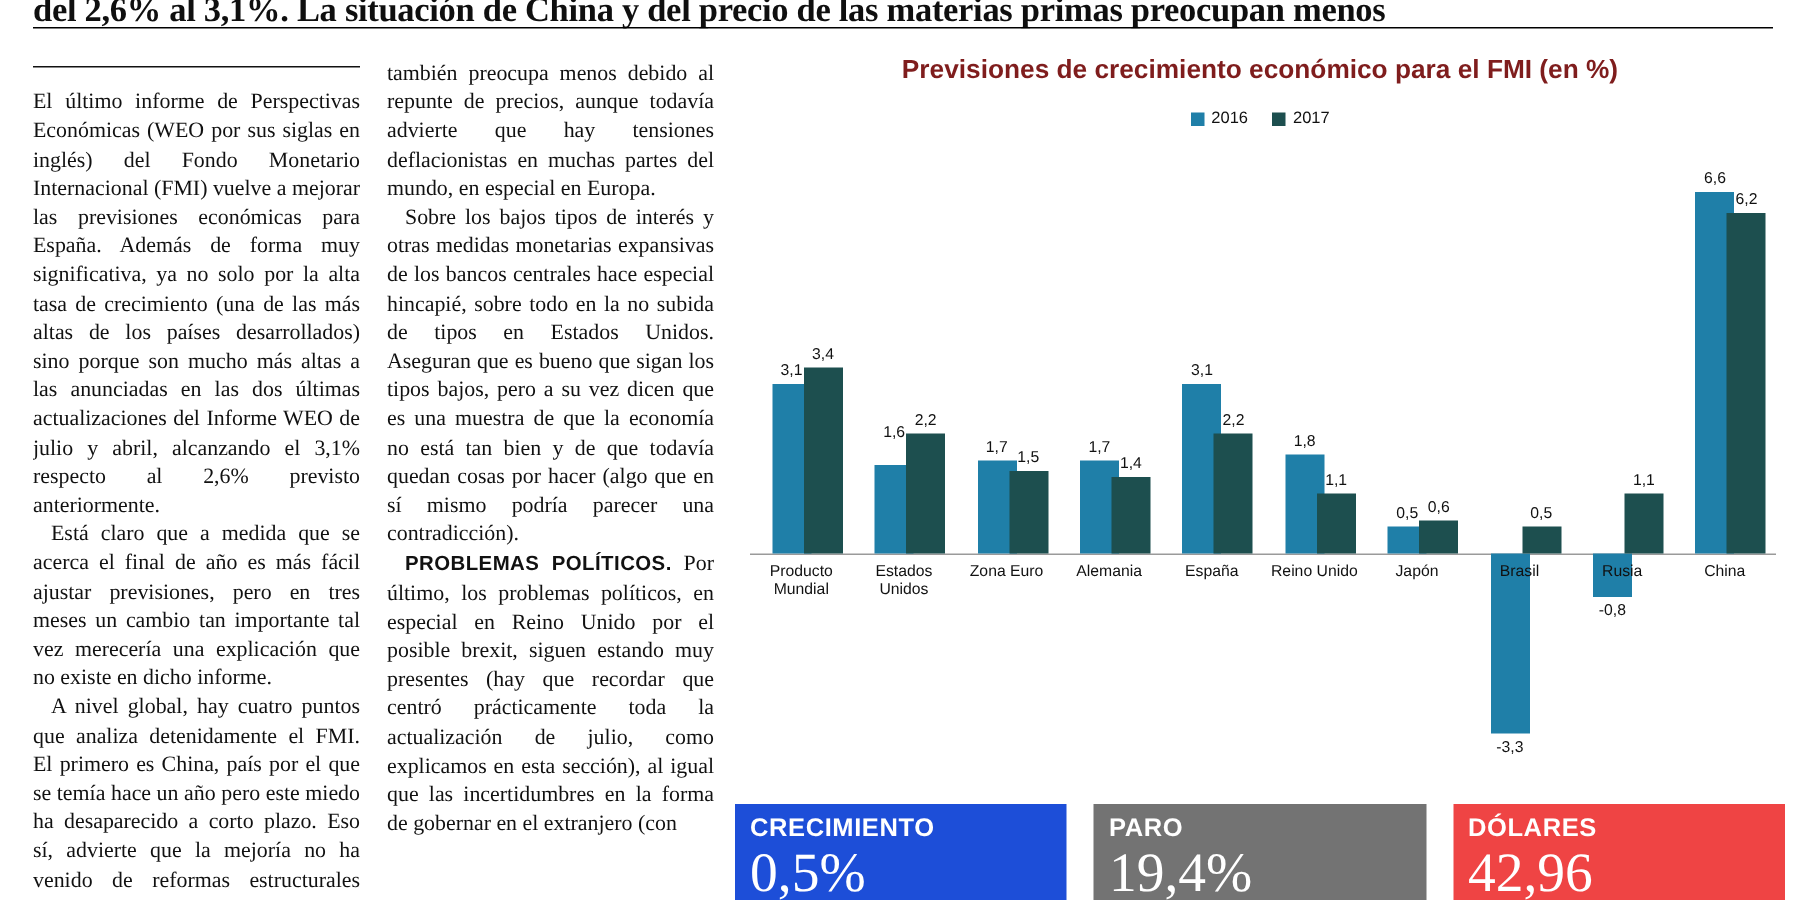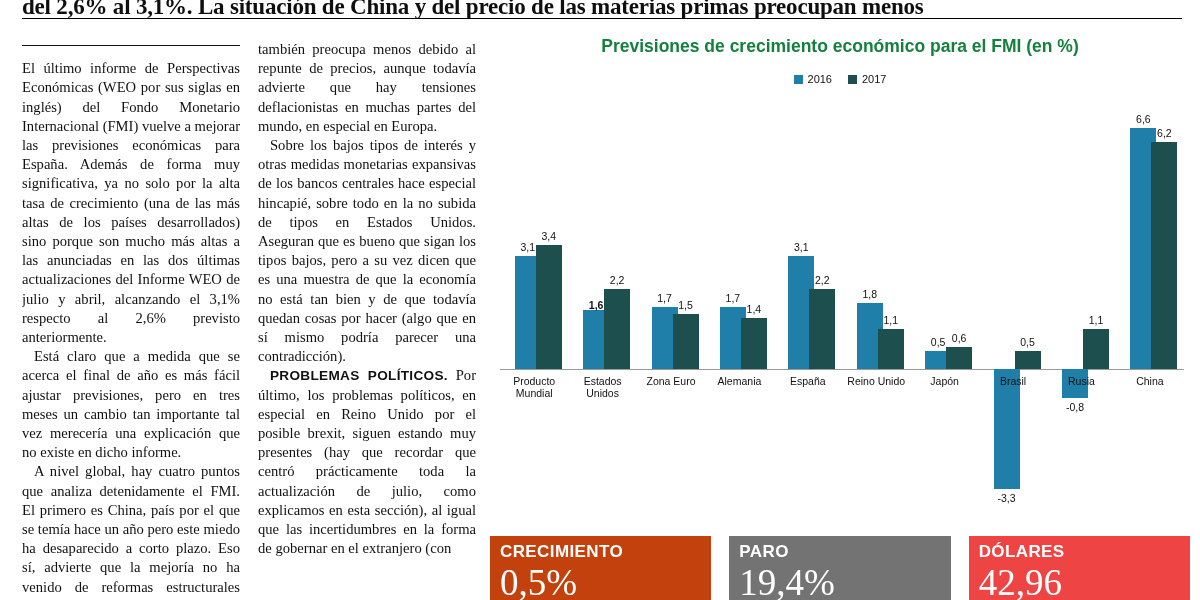--- a/index.html
+++ b/index.html
@@ -85,21 +85,21 @@
     left: 490px;
     top: 28px;
     width: 700px;
     height: 500px;
   }
   .chart-title {
     text-align: center;
     font-family: "Liberation Sans", sans-serif;
     font-weight: 700;
     font-size: 17.5px;
-    color: #15803d;
+    color: #7f1d1d;
     margin-top: 8px;
   }
   .legend {
     display: flex;
     justify-content: center;
     gap: 16px;
     margin-top: 16px;
     font-family: "Liberation Sans", sans-serif;
     font-size: 11px;
     color: #111;
@@ -245,21 +245,21 @@
                 <div class="bar" style="background: rgb(29, 79, 79); height: 124.174px; top: 149.739px;"></div>
                 <div class="bar-label" style="top: 134.739px;">3,4</div>
               </div>
             </div>
             <div class="cat-label" style="top: 279.913px;">Producto Mundial</div>
           </div>
           <div class="group">
             <div class="bars">
               <div class="bar-wrap">
                 <div class="bar" style="background: rgb(31, 127, 168); height: 58.4348px; top: 215.478px;"></div>
-                <div class="bar-label" style="top: 204px; font-weight: bold;">1,6</div>
+                <div class="bar-label" style="top: 187px;">1,6</div>
               </div>
               <div class="bar-wrap">
                 <div class="bar" style="background: rgb(29, 79, 79); height: 80.3478px; top: 193.565px;"></div>
                 <div class="bar-label" style="top: 178.565px;">2,2</div>
               </div>
             </div>
             <div class="cat-label" style="top: 279.913px;">Estados Unidos</div>
           </div>
           <div class="group">
             <div class="bars">
@@ -363,21 +363,21 @@
                 <div class="bar-label" style="top: 32.4783px;">6,2</div>
               </div>
             </div>
             <div class="cat-label" style="top: 279.913px;">China</div>
           </div>
         </div>
     </div>
   </div>
 
   <div class="stats" id="stats">
-      <div class="stat-box" style="background: #c2410c;">
+      <div class="stat-box" style="background: #1d4ed8;">
         <div class="stat-title">CRECIMIENTO</div>
         <div class="stat-value">0,5%</div>
       </div>
       <div class="stat-box" style="background: #737373;">
         <div class="stat-title">PARO</div>
         <div class="stat-value">19,4%</div>
       </div>
       <div class="stat-box" style="background: #ef4444;">
         <div class="stat-title">DÓLARES</div>
         <div class="stat-value">42,96</div>

